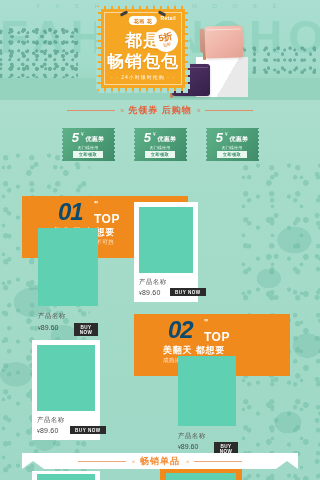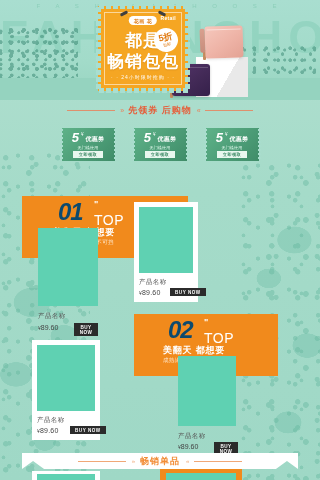--- a/index.html
+++ b/index.html
@@ -239,21 +239,21 @@
   .rib-arrow { color:#f0a877; font-size:6px; letter-spacing:-1px; }
   .rib-text { color:#f28c36; font-size:9px; font-weight:bold; letter-spacing:1px; white-space:nowrap; }
 
   
   .rank-panel { position:absolute; background:#f18a1c; }
   .rank-num {
     position:absolute; color:#0c4a6e; font-weight:bold; font-style:italic;
     font-size:24px; line-height:24px; letter-spacing:-1px;
   }
   .rank-top {
-    position:absolute; color:#fff; font-weight:normal; font-size:14px;
+    position:absolute; color:#fff; font-weight:bold; font-size:12px;
     letter-spacing:.5px;
   }
   .rank-quote {
     position:absolute; color:#fff; font-weight:bold; font-size:9px; line-height:9px;
   }
   .rank-h {
     position:absolute; color:#fff; font-size:9px; font-weight:bold;
     letter-spacing:.8px; white-space:nowrap;
   }
   .rank-s {
@@ -391,21 +391,21 @@
     <button class="pbuy" style="left:36px;top:95px;">BUY NOW</button>
   </div>
 
   <div class="pcard" style="left:134px;top:202px;width:64px;height:100px;">
     <div class="pimg" style="left:5px;top:5px;width:54px;height:66px;"></div>
     <span class="pname" style="left:5px;top:76px;">产品名称</span>
     <span class="pprice" style="left:5px;top:87px;"><span class="cur">¥</span><span>89.60</span></span>
     <button class="pbuy" style="left:36px;top:86px;">BUY NOW</button>
   </div>
 
-  <div class="rank-panel" style="left:134px;top:314px;width:144px;height:62px;">
+  <div class="rank-panel" style="left:134px;top:314px;width:156px;height:62px;">
     <span class="rank-num" style="left:34px;top:4px;">02</span>
     <span class="rank-quote" style="left:70px;top:4px;">"</span>
     <span class="rank-top" style="left:70px;top:16px;">TOP</span>
     <span class="rank-h" style="left:29px;top:30px;">美翻天 都想要</span>
     <span class="rank-s" style="left:29px;top:43px;">成熟淑女风 魅力不可挡</span>
   </div>
 
   <div class="pcard" style="left:32px;top:340px;width:68px;height:100px;">
     <div class="pimg" style="left:5px;top:5px;width:58px;height:66px;"></div>
     <span class="pname" style="left:5px;top:76px;">产品名称</span>

